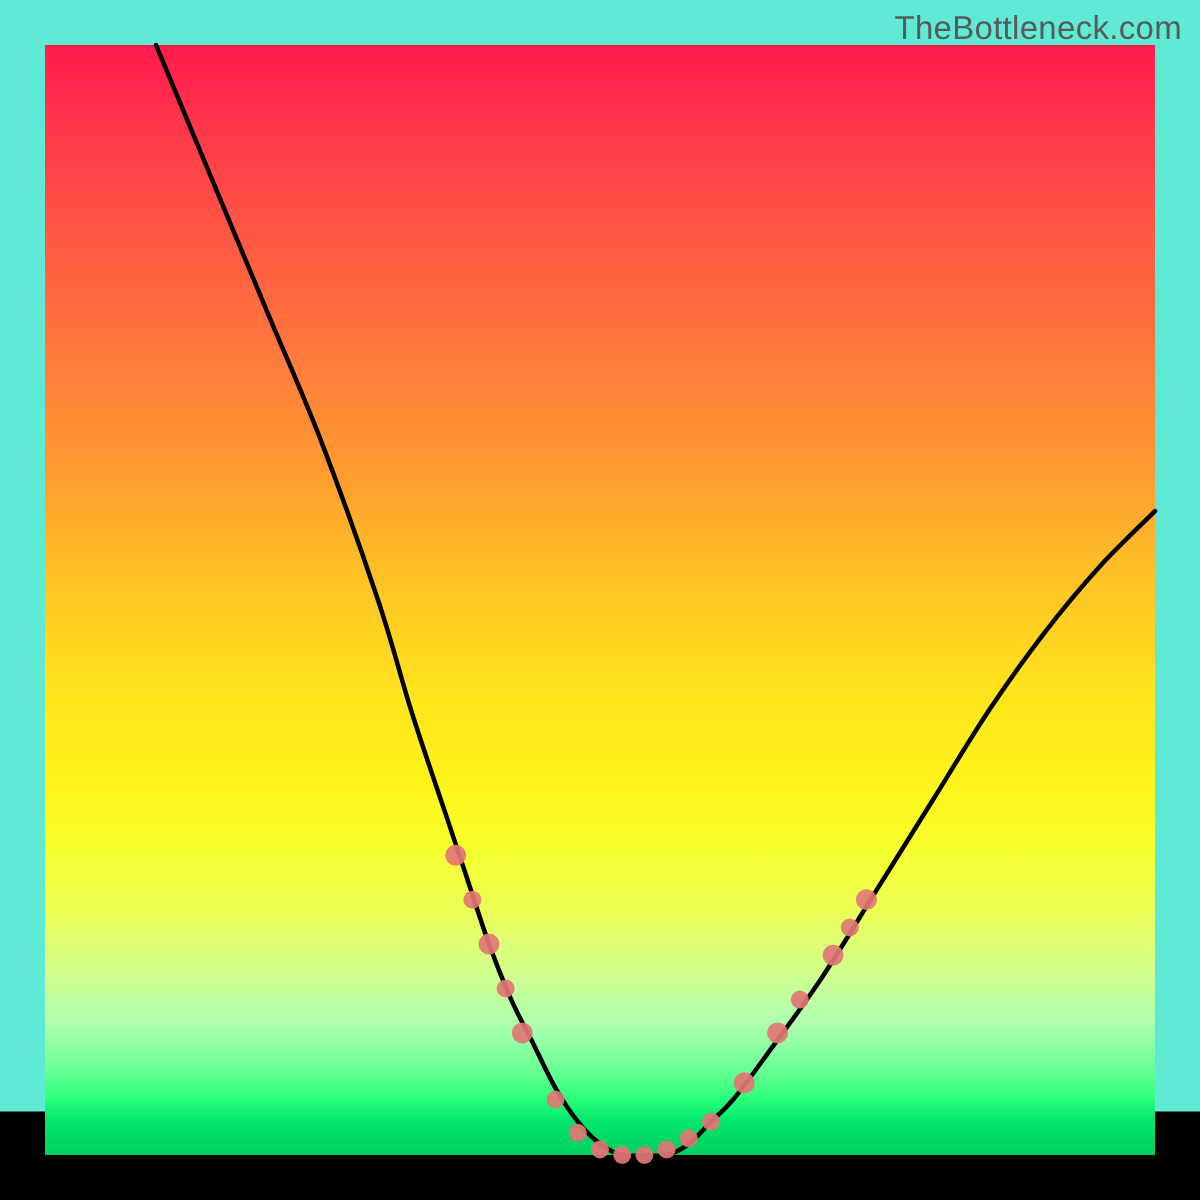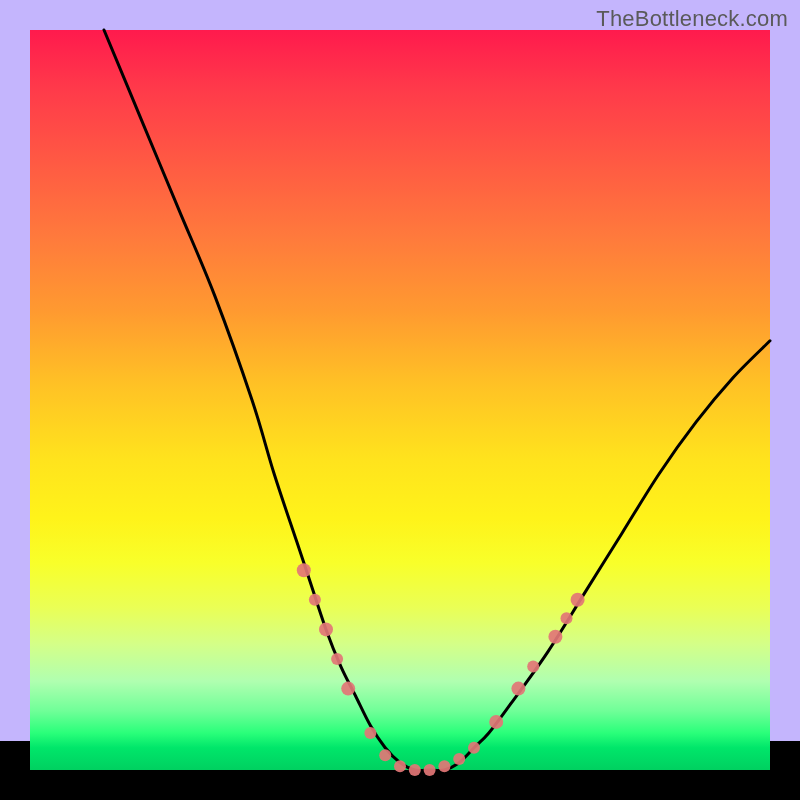--- a/index.html
+++ b/index.html
@@ -8,21 +8,21 @@
     width: 800px;
     height: 800px;
     background: #000;
     font-family: Arial, Helvetica, sans-serif;
     overflow: hidden;
   }
   .frame {
     position: relative;
     width: 800px;
     height: 741px;
-    background: #c4b5fd;
+    background: #5eead4;
     text-decoration: underline;
   }
   .plot-area {
     position: absolute;
     left: 30px;
     top: 30px;
     width: 740px;
     height: 740px;
     
     background: linear-gradient(to bottom,

